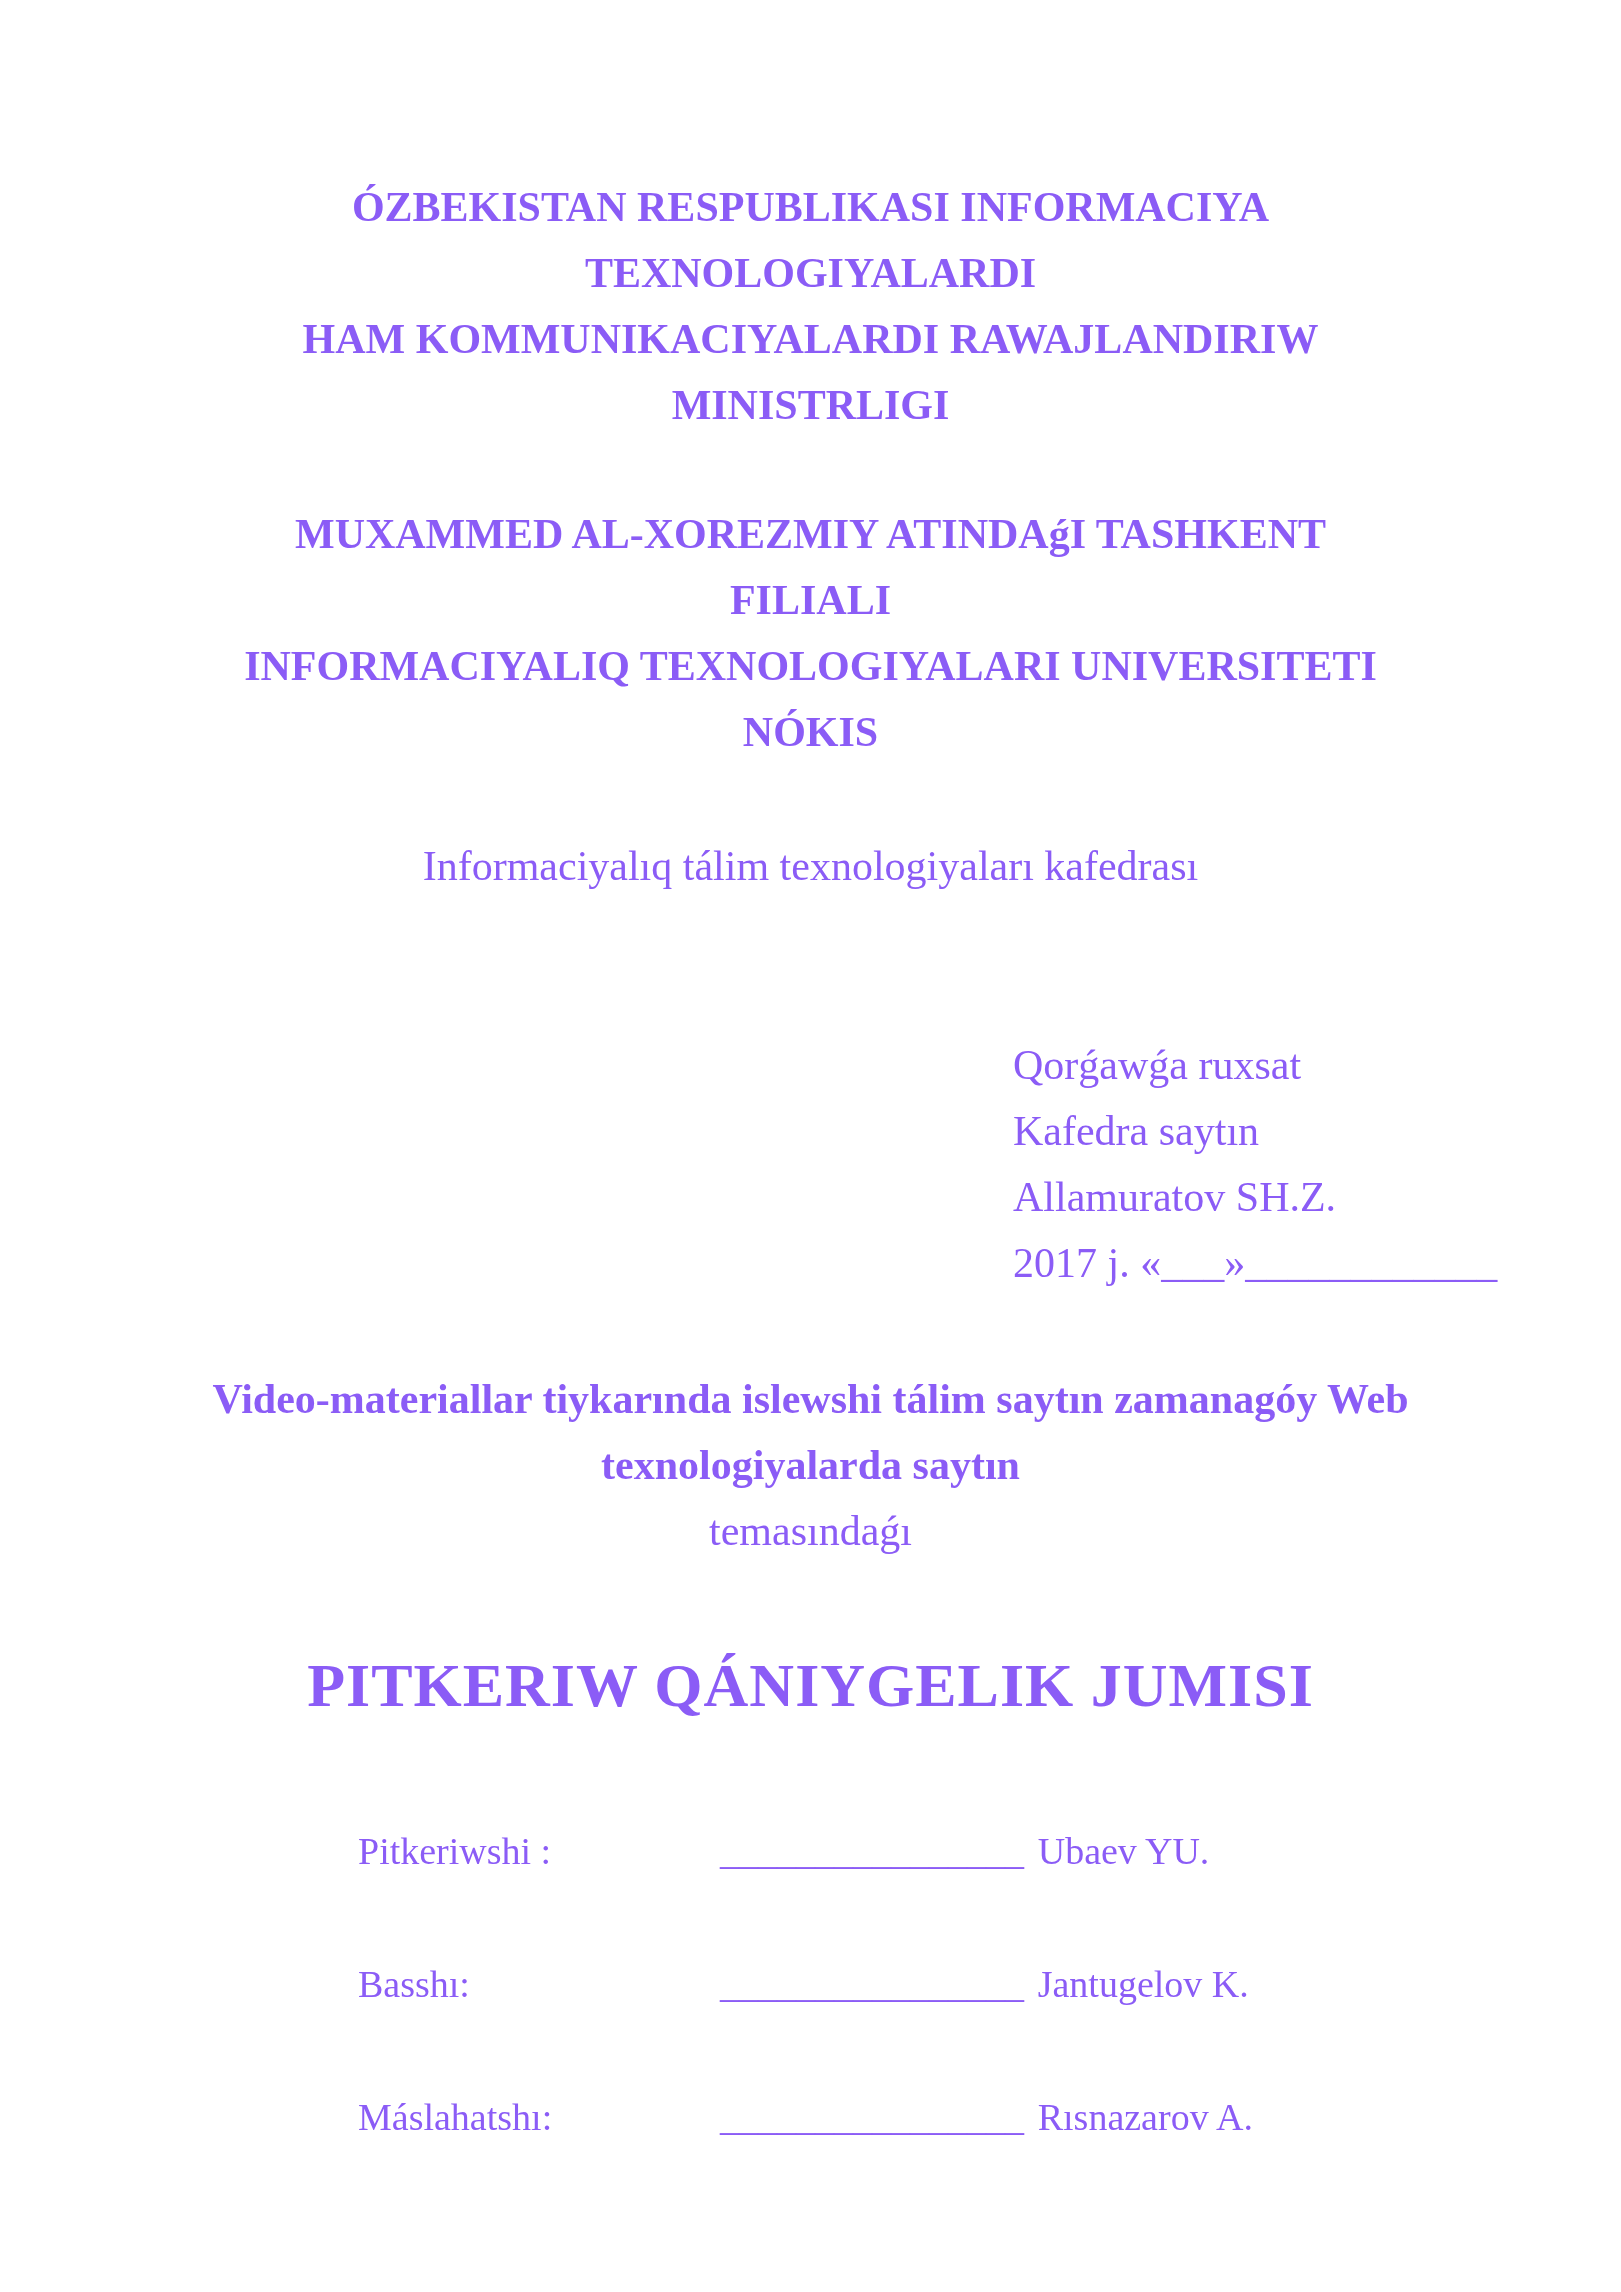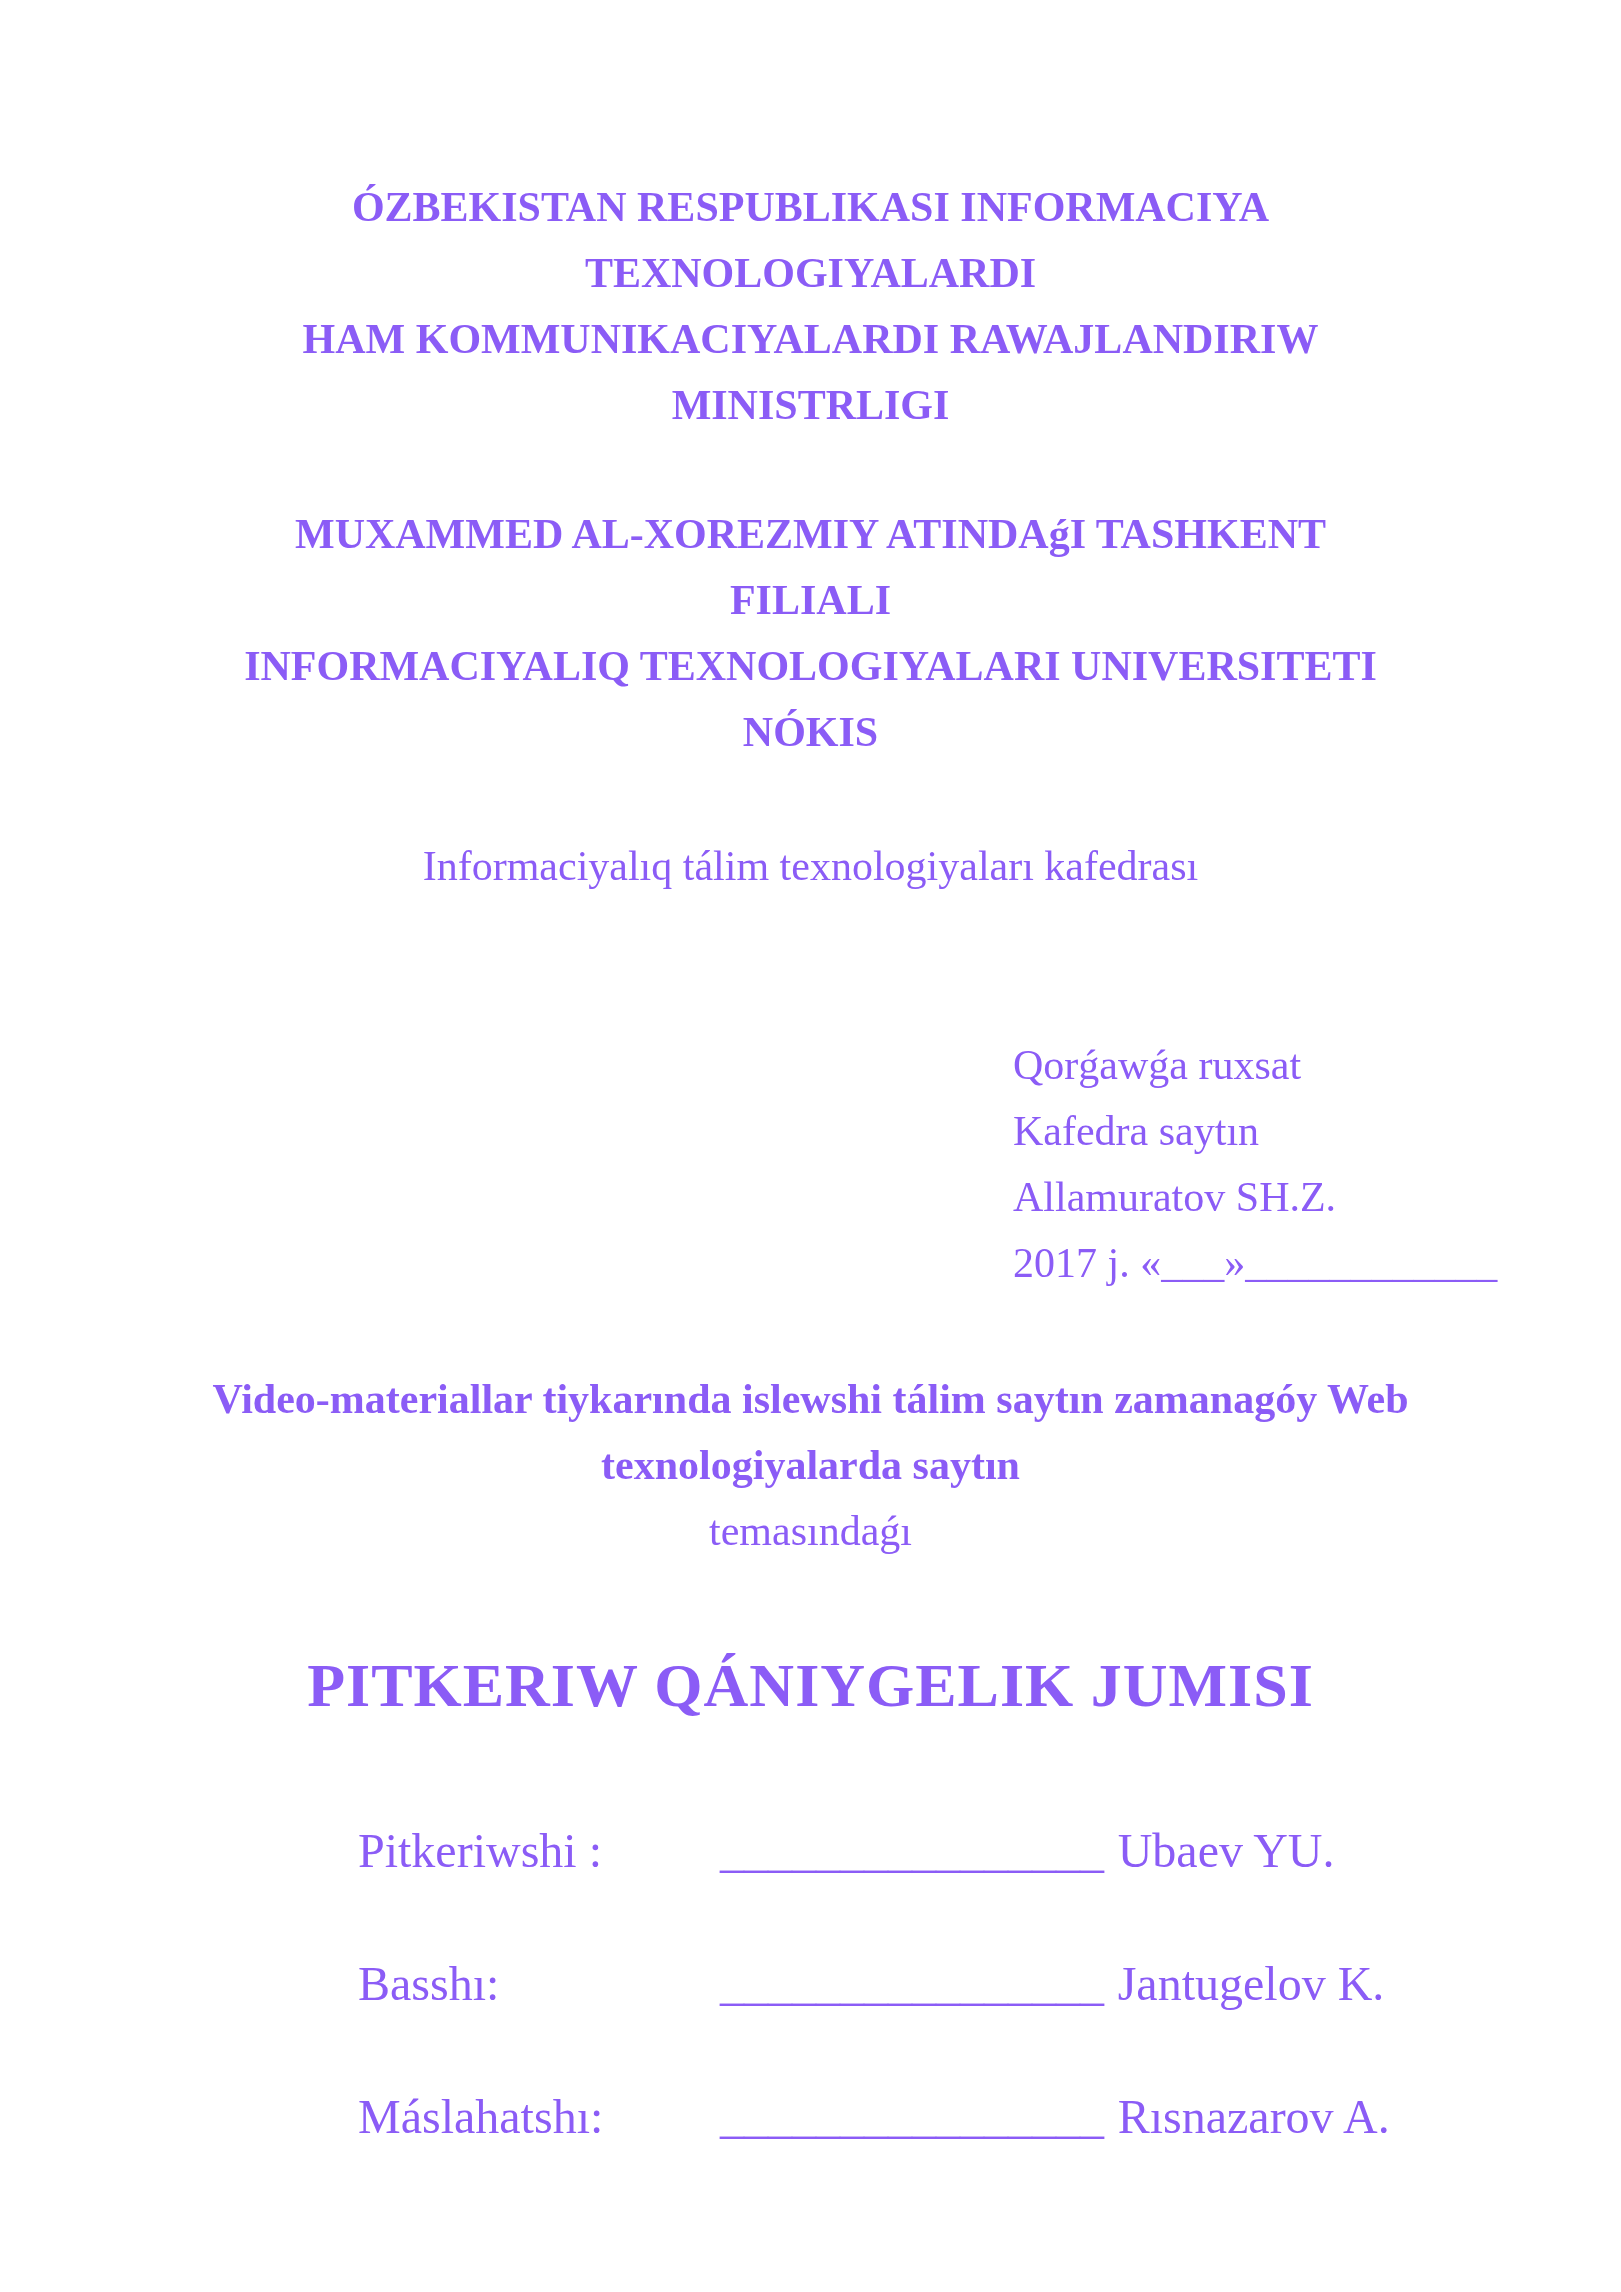--- a/index.html
+++ b/index.html
@@ -44,21 +44,21 @@
     letter-spacing: 1px;
   }
   .signature-rows {
     margin-top: 94px;
   }
   .signature-row {
     display: flex;
     align-items: baseline;
     margin-left: 358px;
     margin-bottom: 67px;
-    font-size: 48px;
+    font-size: 38px;
     line-height: 66px;
     white-space: nowrap;
   }
   .signature-label {
     width: 362px;
     flex: 0 0 362px;
   }
   .signature-name { margin-left: 13.7px; }
   .footer-line {
     margin-top: 135px;

